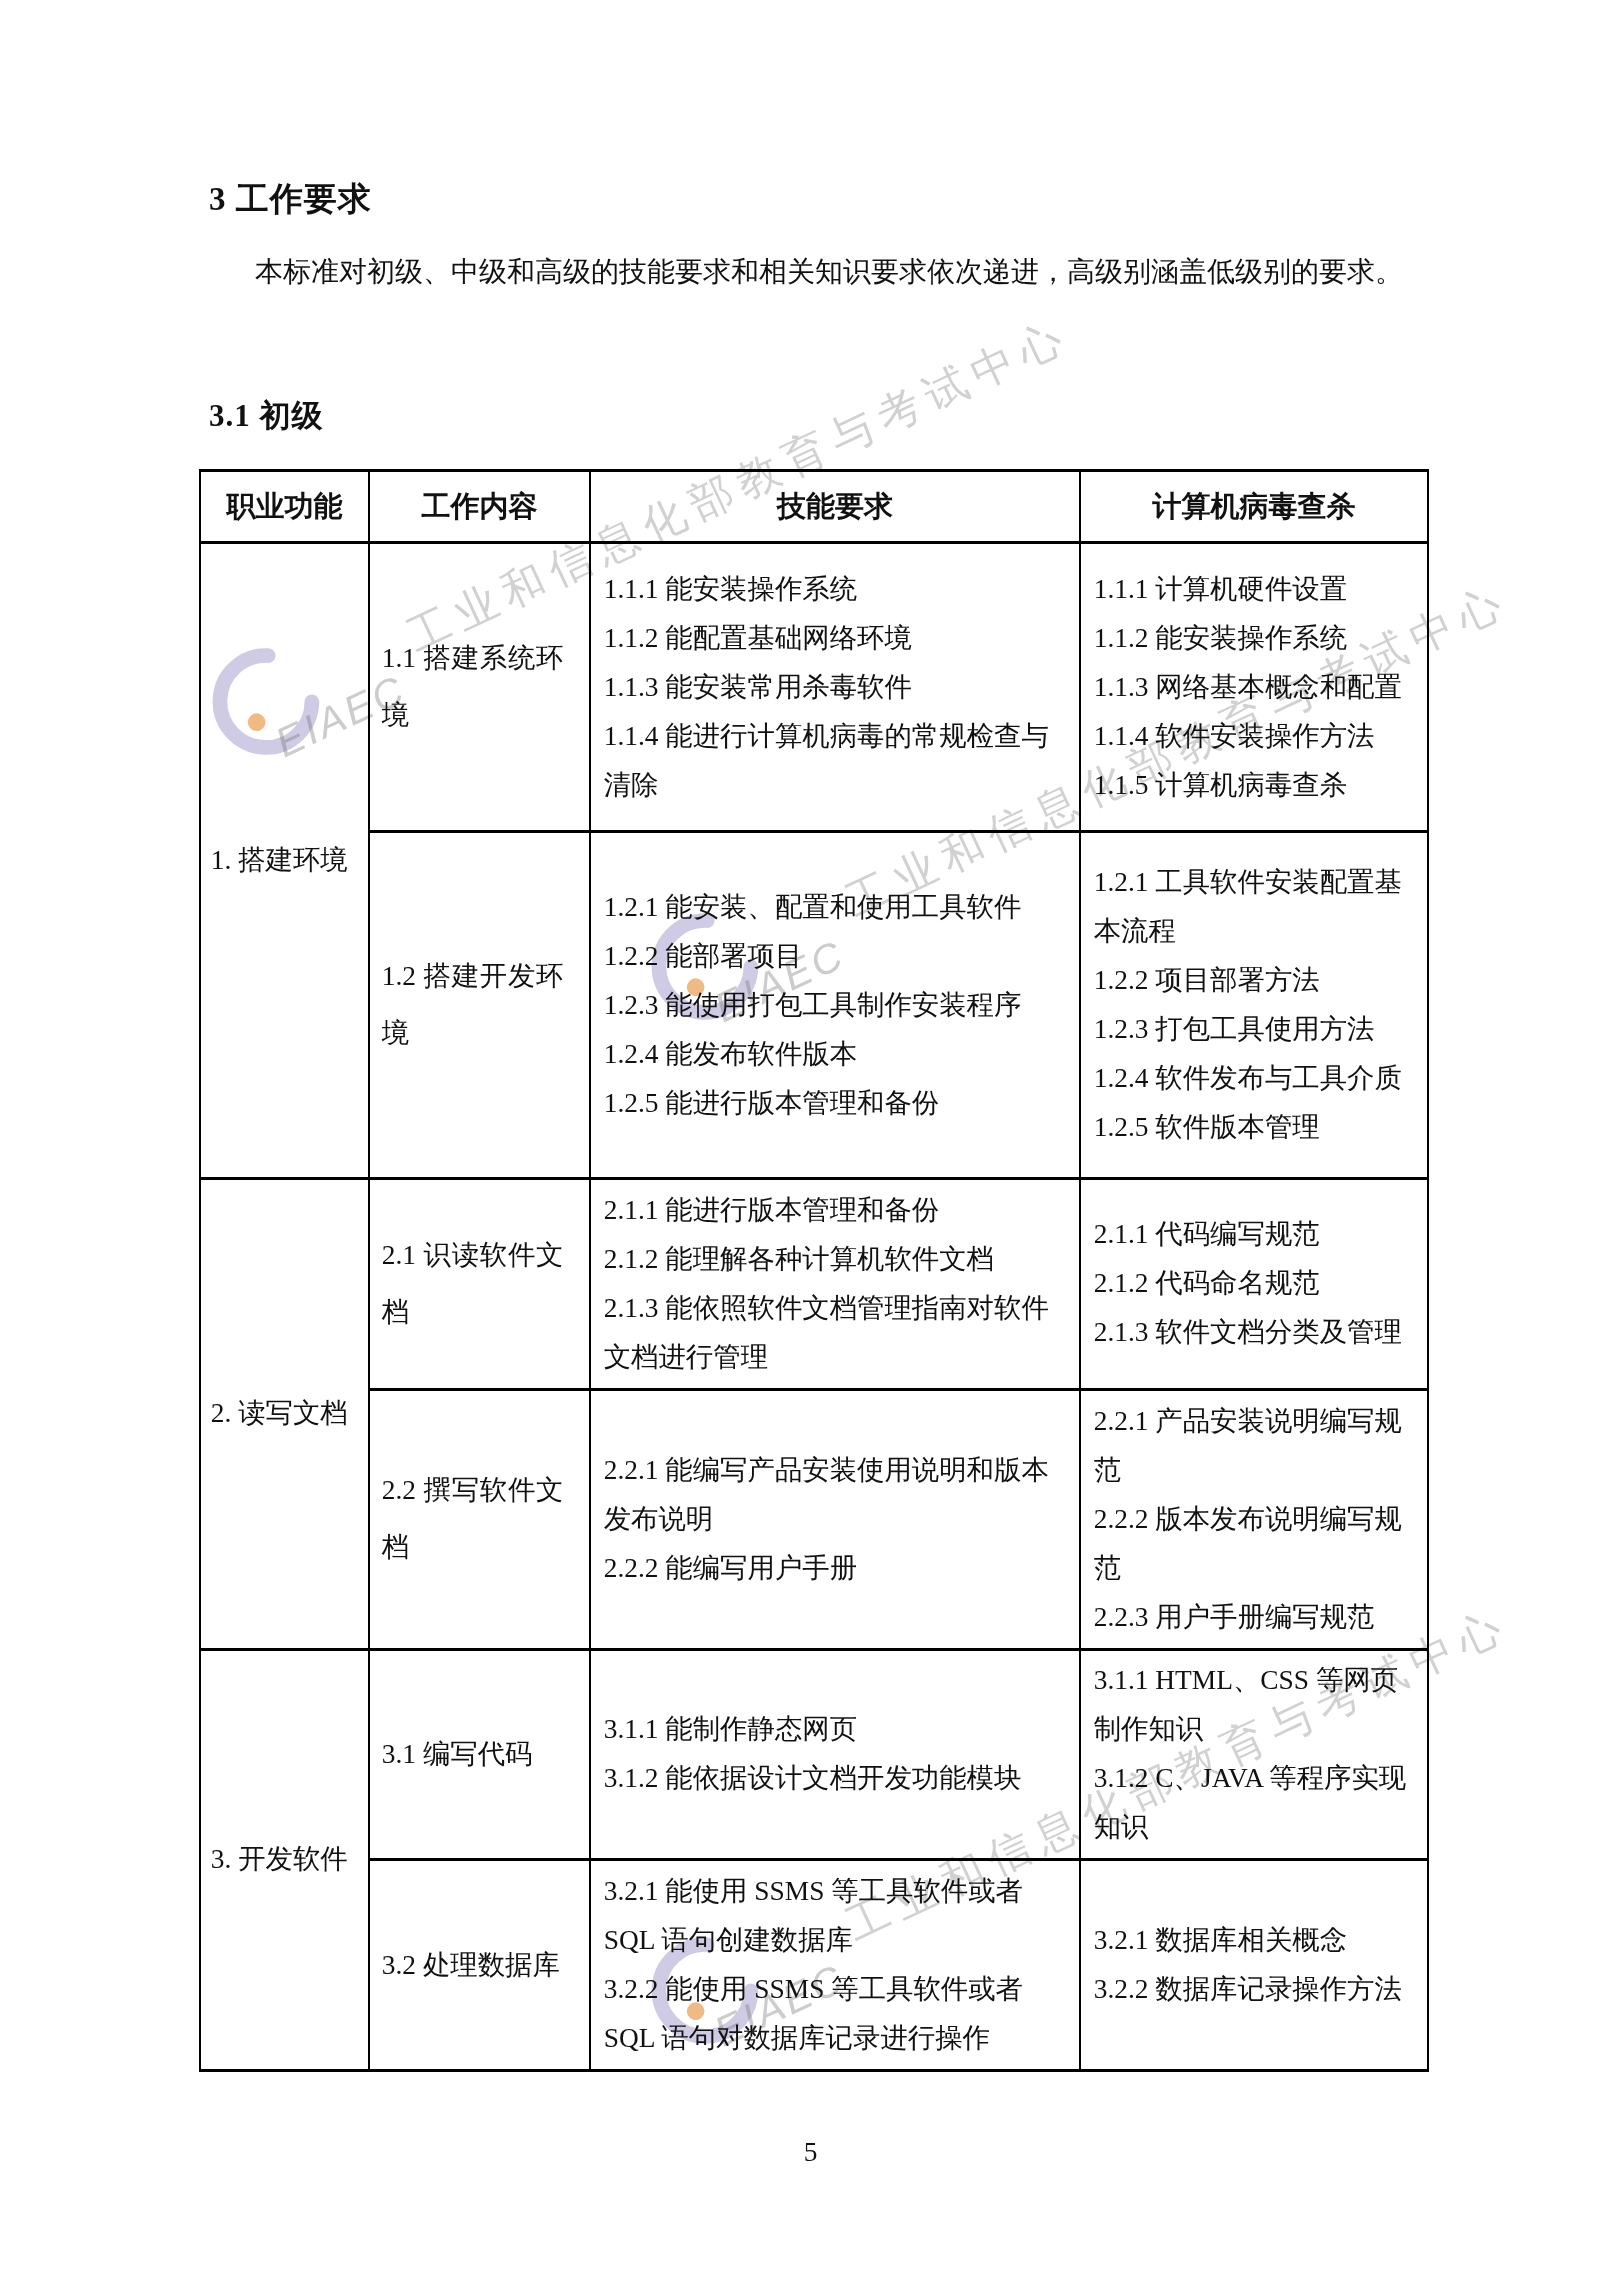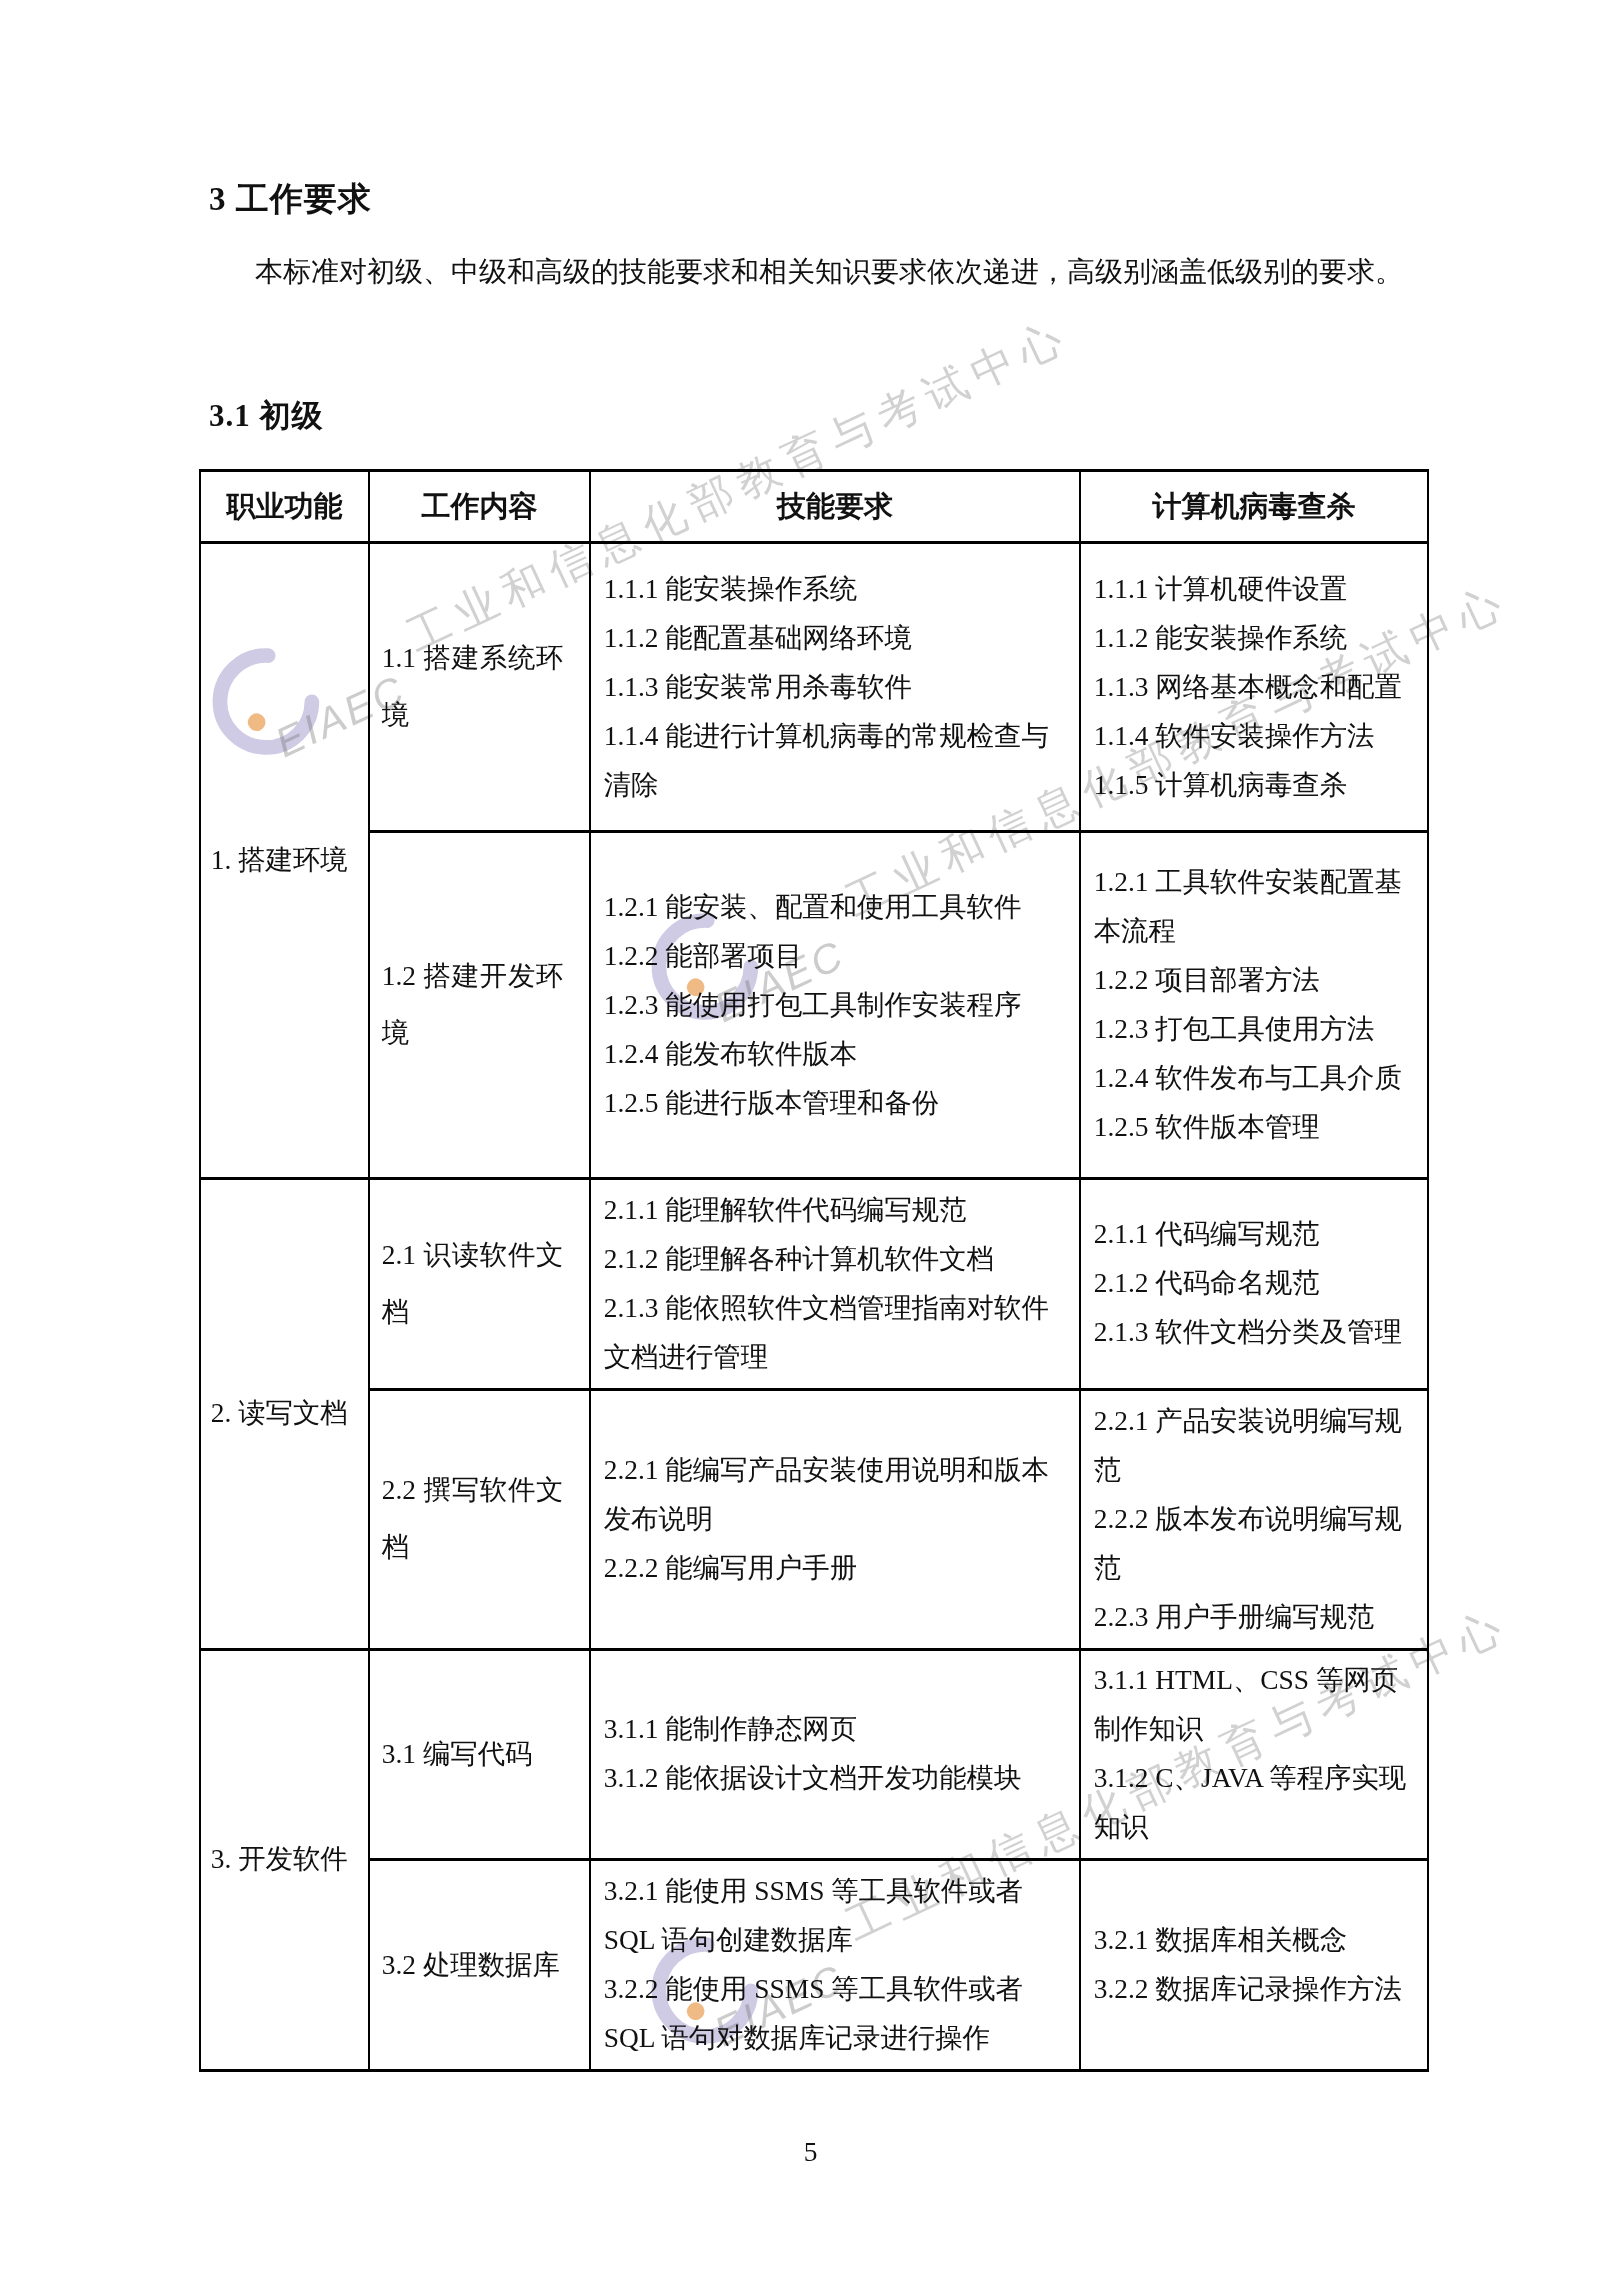--- a/index.html
+++ b/index.html
@@ -175,21 +175,21 @@
           <div class="li">1.2.3 打包工具使用方法</div>
           <div class="li">1.2.4 软件发布与工具介质</div>
           <div class="li">1.2.5 软件版本管理</div>
         </td>
       </tr>
 
       <tr class="r-21">
         <td class="c-func" rowspan="2">2. 读写文档</td>
         <td class="c-work">2.1 识读软件文档</td>
         <td class="c-skill">
-          <div class="li">2.1.1 能理解软件代码编写规范</div>
+          <div class="li">2.1.1 能进行版本管理和备份</div>
           <div class="li">2.1.2 能理解各种计算机软件文档</div>
           <div class="li">2.1.3 能依照软件文档管理指南对软件文档进行管理</div>
         </td>
         <td class="c-know">
           <div class="li">2.1.1 代码编写规范</div>
           <div class="li">2.1.2 代码命名规范</div>
           <div class="li">2.1.3 软件文档分类及管理</div>
         </td>
       </tr>
 

